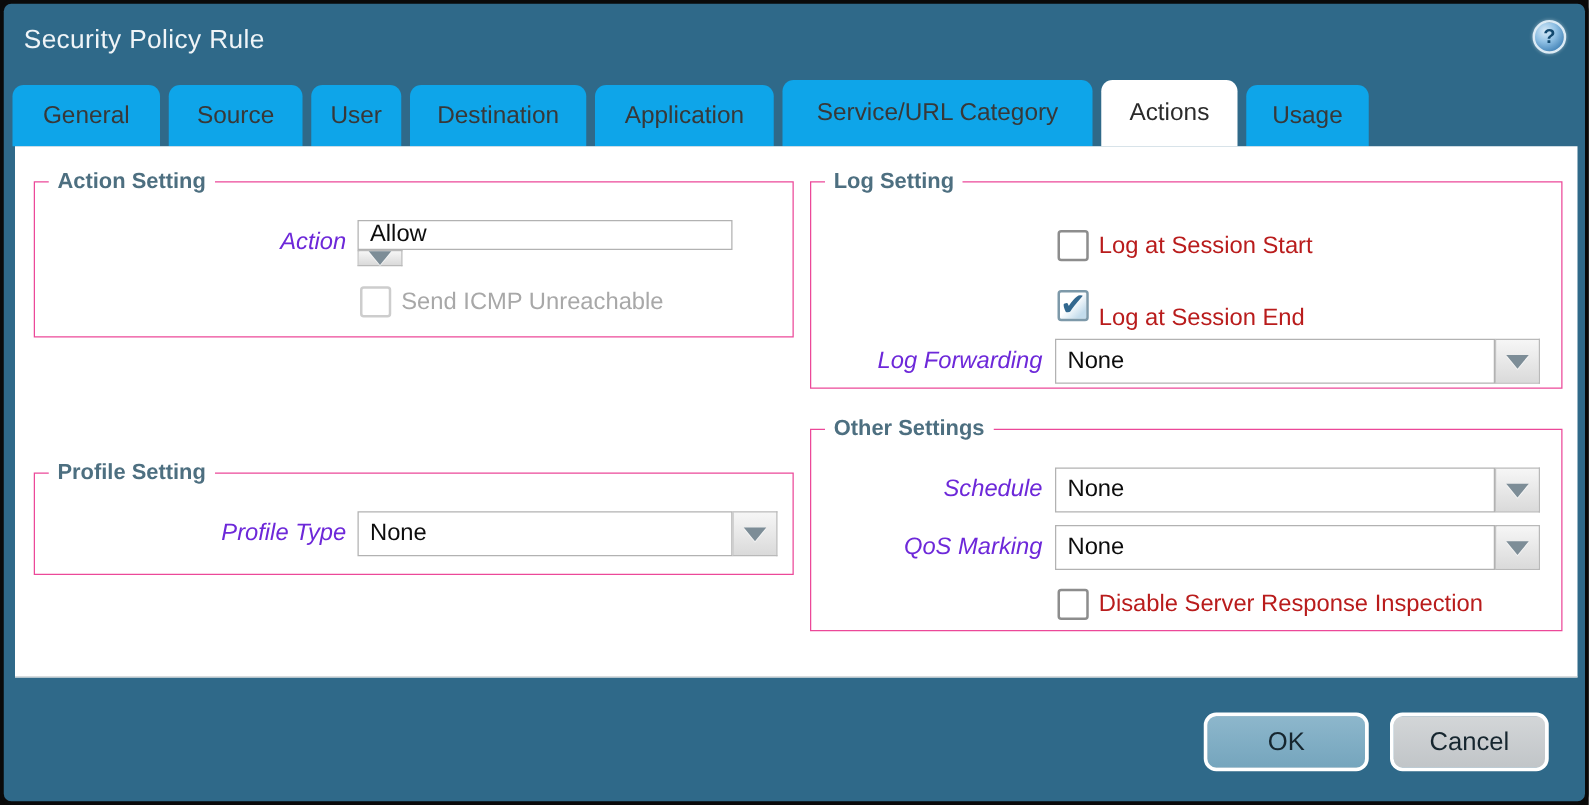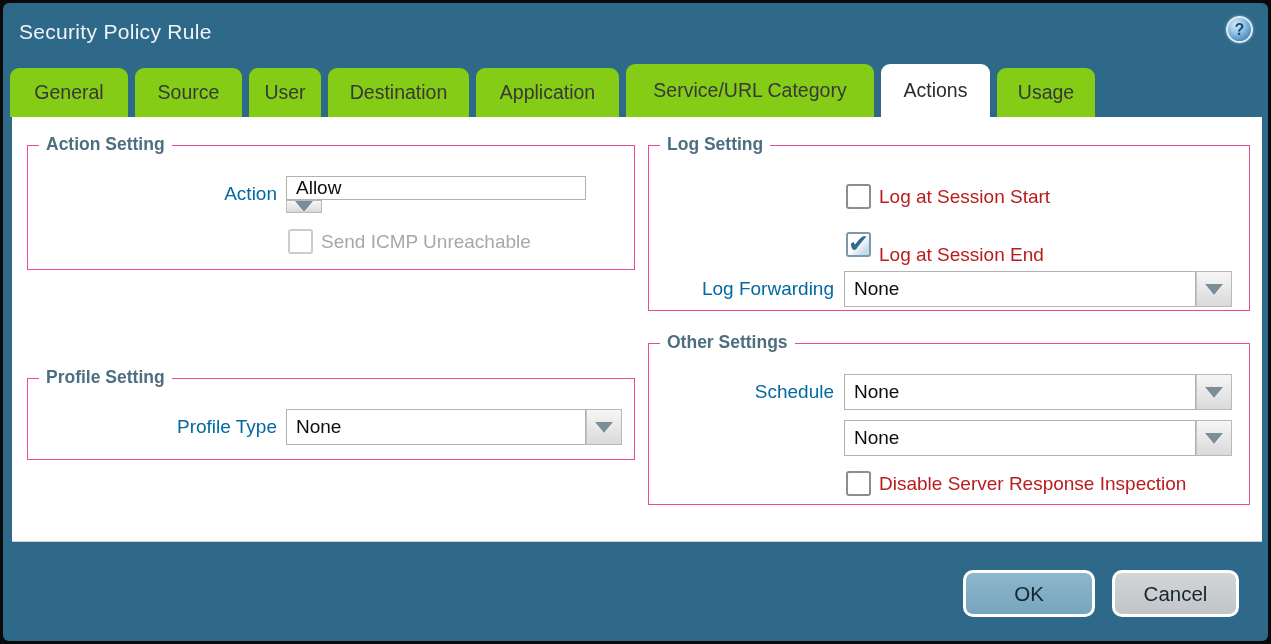--- a/index.html
+++ b/index.html
@@ -38,21 +38,21 @@
     cursor:pointer;
   }
 
   
   .tabbar {
     position:absolute; left:7px; top:61px; height:53px;
     display:flex; align-items:flex-end; gap:7px;
   }
   .tab {
     height:49px;
-    background:#84cc16;
+    background:#0ea5e9;
     border-radius:9px 9px 0 0;
     display:flex; align-items:center; justify-content:center;
     font-size:19.5px; color:#383838;
     cursor:pointer; white-space:nowrap;
   }
   .tab.tall { height:53px; }
   .tab.active { background:#ffffff; height:53px; color:#2b2b2b; }
   .t0{width:118px}.t1{width:107px}.t2{width:72px}.t3{width:141px}
   .t4{width:143px}.t5{width:248px}.t6{width:109px}.t7{width:98px}
 
@@ -77,21 +77,21 @@
     white-space:nowrap;
   }
   .fs-action  { left:15px;  top:28px;  width:608px; height:125px; }
   .fs-profile { left:15px;  top:261px; width:608px; height:82px;  }
   .fs-log     { left:636px; top:28px;  width:602px; height:166px; }
   .fs-other   { left:636px; top:226px; width:602px; height:162px; }
 
   .flabel {
     position:absolute; height:36px;
     display:flex; align-items:center; justify-content:flex-end;
-    font-size:19px; color:#0369a1; white-space:nowrap;
+    font-size:19px; color:#6d28d9; white-space:nowrap;font-style:italic;
   }
   .cb-label {
     position:absolute; height:26px;
     display:flex; align-items:center;
     font-size:19px; color:#b91c1c; white-space:nowrap;
   }
   .cb-label.disabled { color:#a8a8a8; }
 
   
   .dd { position:absolute; display:flex; height:36px; }
@@ -210,20 +210,21 @@
         <div class="legend">Other Settings</div>
 
         <div class="flabel" style="left:0; top:30px; width:185px;">Schedule</div>
         <div class="dd" style="left:195px; top:30px;">
           <div class="dd-val w-right">None</div>
           <div class="dd-btn">
               <span class="tri"></span>
             </div>
         </div>
 
+        <div class="flabel" style="left:0; top:76px; width:185px;">QoS Marking</div>
         <div class="dd" style="left:195px; top:76px;">
           <div class="dd-val w-right">None</div>
           <div class="dd-btn">
               <span class="tri"></span>
             </div>
         </div>
 
         <span class="cb" style="left:197px; top:127px;"></span>
         <div class="cb-label" style="left:230px; top:127px;">Disable Server Response Inspection</div>
       </div>

